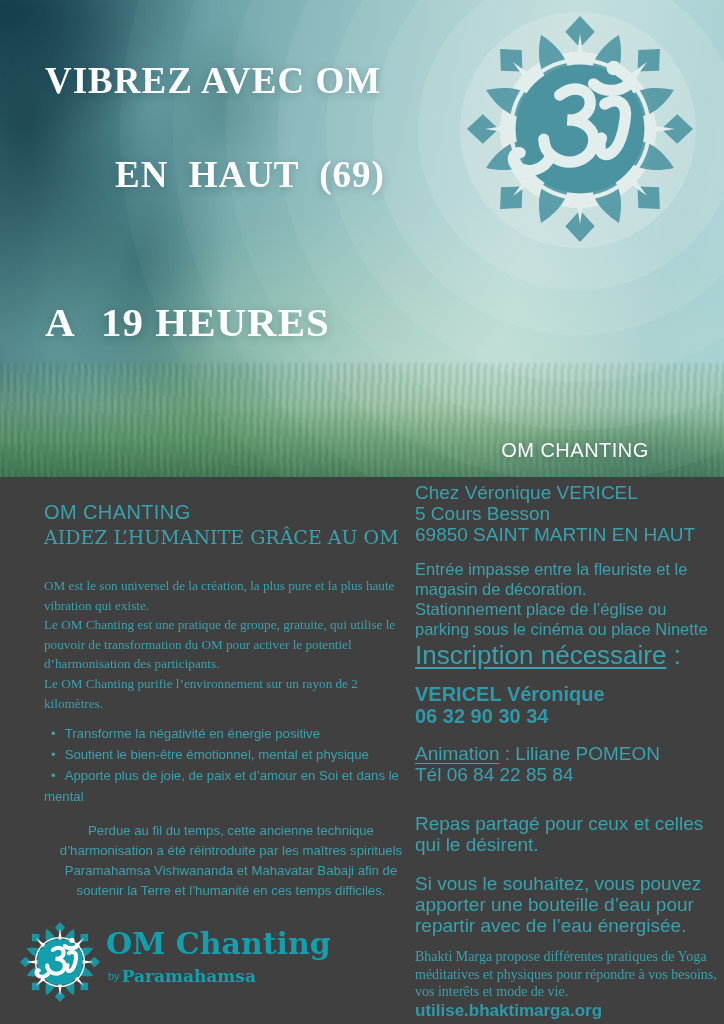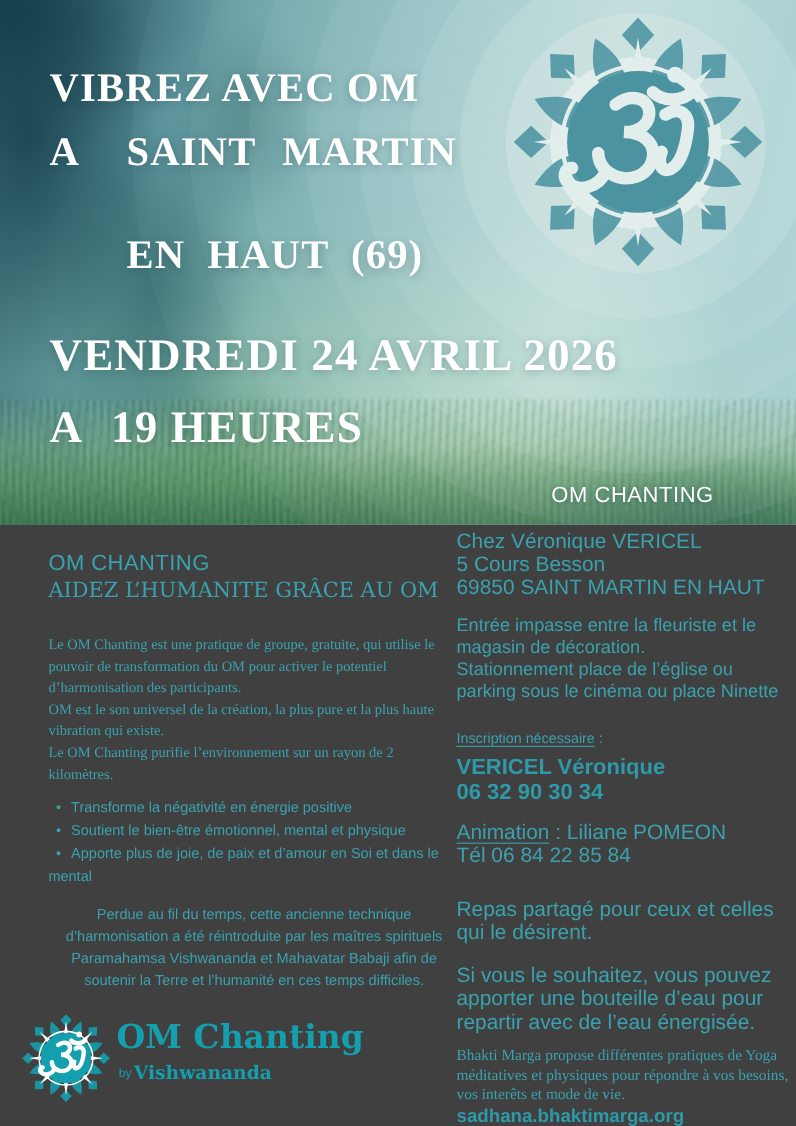--- a/index.html
+++ b/index.html
@@ -81,23 +81,23 @@
   .lh2{font-family:"DejaVu Serif","Liberation Serif",serif;font-size:19px;line-height:25px;}
   .left-body{margin-top:26px;font-family:"Liberation Serif",serif;font-size:13.2px;line-height:19.6px;}
   .left-bullets{margin-top:10px;font-family:Liberation Sans, sans-serif;font-size:13.2px;line-height:21px;}
   .bullet::before{content:"•";margin:0 9px 0 7px;}
   .left-closing{margin-top:14px;font-family:Liberation Sans, sans-serif;font-size:13.2px;line-height:20px;text-align:center;}
 
   
   .right-col{position:absolute;left:415px;top:482px;width:302px;color:var(--teal);}
   .address{font-size:19px;line-height:21px;}
   .access{margin-top:14px;font-size:16.5px;line-height:20px;}
-  .inscription{margin-top:20px;font-size:13px;line-height:24px;}
+  .inscription{margin-top:4px;font-size:26px;line-height:24px;}
   .u{text-decoration:underline;text-underline-offset:3px;}
-  .contact{margin-top:4px;font-weight:700;font-size:20px;line-height:22px;color:var(--teal-bold);}
+  .contact{margin-top:16px;font-weight:700;font-size:20px;line-height:22px;color:var(--teal-bold);}
   .animation{margin-top:16px;font-size:19px;line-height:21px;}
   .meal{margin-top:28px;font-size:19px;line-height:21px;}
   .water{margin-top:18px;font-size:19px;line-height:21px;}
   .bhakti{margin-top:12px;font-family:"Liberation Serif",serif;font-size:14px;line-height:17.5px;}
   .website{font-weight:700;font-size:17px;line-height:20px;color:var(--teal-bold);}
 
   
   .footer-logo-icon{position:absolute;left:20px;top:922px;width:80px;height:80px;color:var(--logo-footer);--lt:#ffffff;}
   .footer-brand{
     position:absolute;left:106px;top:926px;color:var(--logo-footer);
@@ -171,38 +171,36 @@
     <div class="ripples"></div>
 
     <div class="hero-logo">
       <svg class="mandala">
           <use href="#om-mandala"></use>
         </svg>
     </div>
 
     <div class="hero-title">
       <div>VIBREZ AVEC OM</div>
-      <div><span class="indent-a">A</span><span class="ws">SAINT MARTIN</span></div>
       <div class="line3">EN HAUT (69)</div>
     </div>
 
     <div class="hero-date">
-      <div>VENDREDI 24 AVRIL 2026</div>
       <div><span class="indent-a">A</span><span>19 HEURES</span></div>
     </div>
 
     <div class="hero-badge">OM CHANTING</div>
   </div>
 
   <div class="left-col">
     <div class="lh1">OM CHANTING</div>
     <div class="lh2">AIDEZ L’HUMANITE GRÂCE AU OM</div>
     <div class="left-body">
+      <div>OM est le son universel de la création, la plus pure et la plus haute vibration qui existe.</div>
       <div>Le OM Chanting est une pratique de groupe, gratuite, qui utilise le pouvoir de transformation du OM pour activer le potentiel d’harmonisation des participants.</div>
-      <div>OM est le son universel de la création, la plus pure et la plus haute vibration qui existe.</div>
       <div>Le OM Chanting purifie l’environnement sur un rayon de 2 kilomètres.</div>
     </div>
     <div class="left-bullets">
       <div class="bullet">Transforme la négativité en énergie positive</div>
       <div class="bullet">Soutient le bien-être émotionnel, mental et physique</div>
       <div class="bullet">Apporte plus de joie, de paix et d’amour en Soi et dans le mental</div>
     </div>
     <div class="left-closing">Perdue au fil du temps, cette ancienne technique d’harmonisation a été réintroduite par les maîtres spirituels Paramahamsa Vishwananda et Mahavatar Babaji afin de soutenir la Terre et l’humanité en ces temps difficiles.</div>
   </div>
 
@@ -221,24 +219,24 @@
       <div>VERICEL Véronique</div>
       <div>06 32 90 30 34</div>
     </div>
     <div class="animation">
       <div><span class="u">Animation</span><span> : Liliane POMEON</span></div>
       <div>Tél 06 84 22 85 84</div>
     </div>
     <div class="meal">Repas partagé pour ceux et celles qui le désirent.</div>
     <div class="water">Si vous le souhaitez, vous pouvez apporter une bouteille d’eau pour repartir avec de l’eau énergisée.</div>
     <div class="bhakti">Bhakti Marga propose différentes pratiques de Yoga méditatives et physiques pour répondre à vos besoins, vos interêts et mode de vie.</div>
-    <div class="website">sadhana.bhaktimarga.org</div>
+    <div class="website">utilise.bhaktimarga.org</div>
   </div>
 
   <div class="footer-logo-icon">
     <svg class="mandala">
         <use href="#om-mandala"></use>
       </svg>
   </div>
   <div class="footer-brand">OM Chanting</div>
-  <div class="footer-byline"><span class="by">by</span><span class="byb">Vishwananda</span></div>
+  <div class="footer-byline"><span class="by">by</span><span class="byb">Paramahamsa</span></div>
 
 </div>
 
 </body></html>

